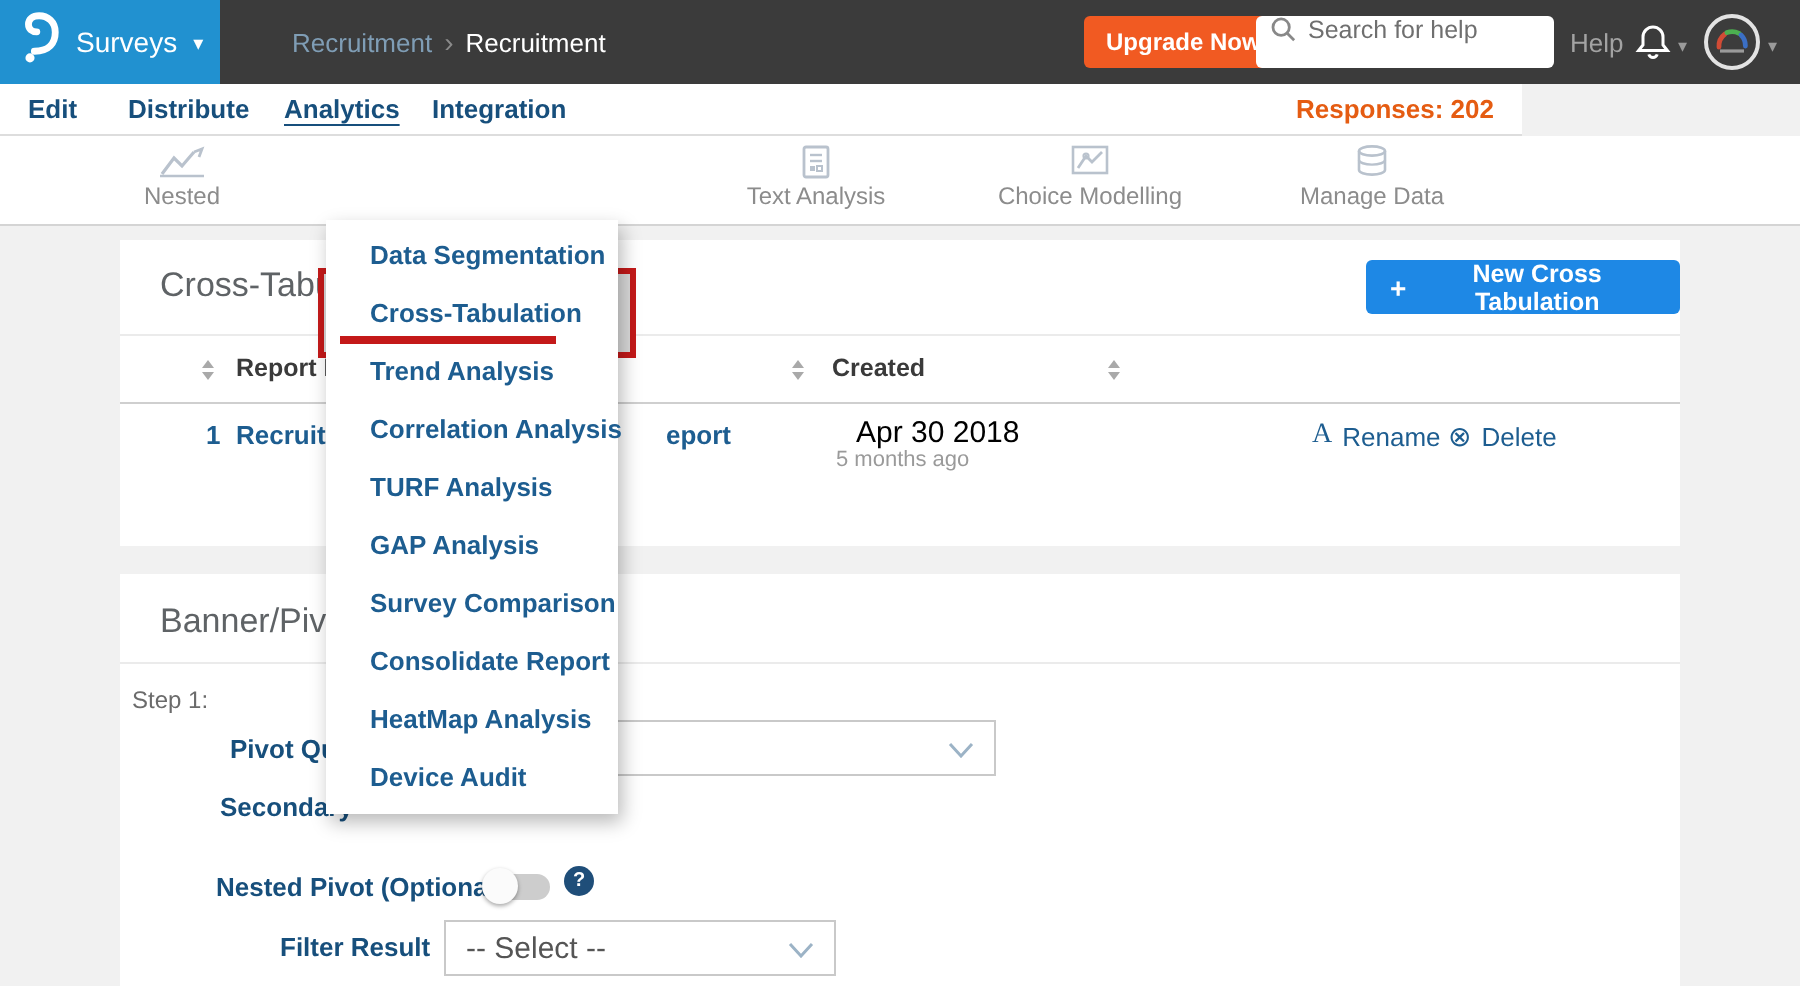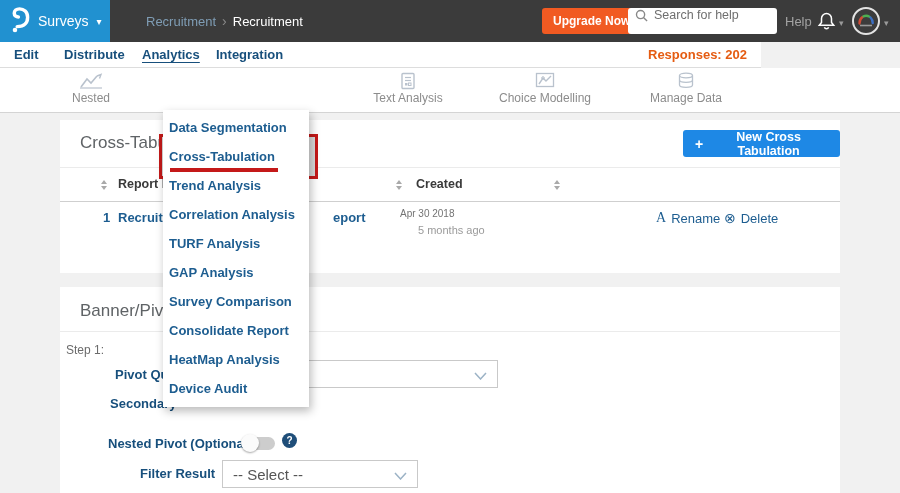--- a/index.html
+++ b/index.html
@@ -42,42 +42,42 @@
   .tool-label { font-size:12px; color:#8c8c8c; margin-top:2px; }
   .tool-caret { position:absolute; font-size:8px; color:#3a3a3a; top:86px; cursor:pointer; }
   .analysis-box { position:absolute; left:159px; top:66px; width:159px; height:45px; background:#dadada;
                   border:3px solid #c41919; z-index:5; text-align:center; padding-top:3px; cursor:pointer; }
   .analysis-box .ticon { height:17px; display:flex; justify-content:center; }
   .analysis-box .tool-caret-in { position:absolute; right:13px; top:18px; font-size:8px; color:#3a3a3a; }
 
   
   .menu { position:absolute; left:163px; top:110px; width:146px; background:#fff; z-index:20;
           box-shadow:2px 4px 9px rgba(0,0,0,0.28); padding:3px 0 4px 0; }
-  .menu-item { height:29px; line-height:29px; padding-left:6px; font-size:13px; font-weight:bold;
+  .menu-item { height:29px; line-height:29px; padding-left:22px; font-size:13px; font-weight:bold;
                color:#1d5d90; cursor:pointer; white-space:nowrap; }
   .menu-underline { position:absolute; left:7px; top:58px; width:108px; height:4px; background:#c41919; }
 
   
   .card { position:absolute; left:60px; width:780px; background:#fff; }
   .card-title { position:absolute; left:20px; font-size:17px; color:#5f6366; white-space:nowrap; }
   .divider { position:absolute; left:0; width:780px; height:1px; background:#ebebeb; }
 
   #card1 { top:120px; height:153px; }
   .new-btn { position:absolute; left:623px; top:10px; height:27px; padding:0 12px; background:#1e88e5;
              border:none; border-radius:3px; color:#fff; font-size:12.5px; font-weight:bold;
              display:flex; align-items:center; gap:6px; cursor:pointer; }
   .new-btn .plus { font-size:14px; font-weight:bold; }
   .th { position:absolute; font-size:12.5px; font-weight:bold; color:#3a3a3a; top:57px; }
   .sort { position:absolute; top:60px; display:flex; flex-direction:column; align-items:center; cursor:pointer; }
   .sort i { display:block; width:0; height:0; border-left:3px solid transparent; border-right:3px solid transparent; }
   .sort .up { border-bottom:4px solid #a9a9a9; margin-bottom:2px; }
   .sort .dn { border-top:4px solid #a9a9a9; }
   .row-num { position:absolute; left:43px; top:90px; font-size:13px; font-weight:bold; color:#1d5d90; }
   .row-name { position:absolute; top:90px; font-size:13px; font-weight:bold; color:#1d5d90; cursor:pointer; white-space:nowrap; }
-  .created-date { position:absolute; left:340px; top:88px; font-size:10px; color:#737373; }
+  .created-date { position:absolute; left:368px; top:88px; font-size:15px; color:#000000; }
   .created-ago { position:absolute; left:358px; top:104px; font-size:11px; color:#9a9a9a; }
   .row-action { position:absolute; top:90px; font-size:13px; color:#1d5d90; display:flex; align-items:center; gap:5px; cursor:pointer; }
   .rename-a { font-family:"Liberation Serif", serif; font-size:14px; }
   .del-x { font-size:14px; }
 
   #card2 { top:287px; height:206px; }
   .step-label { position:absolute; left:6px; top:56px; font-size:12px; color:#6b6b6b; }
   .form-label { position:absolute; font-size:13px; font-weight:bold; color:#174f7c; white-space:nowrap; }
   .select { position:absolute; background:#fff; border:1px solid #c9c9c9; display:flex; align-items:center;
             padding:0 10px; font-size:15px; color:#555; cursor:pointer; }

